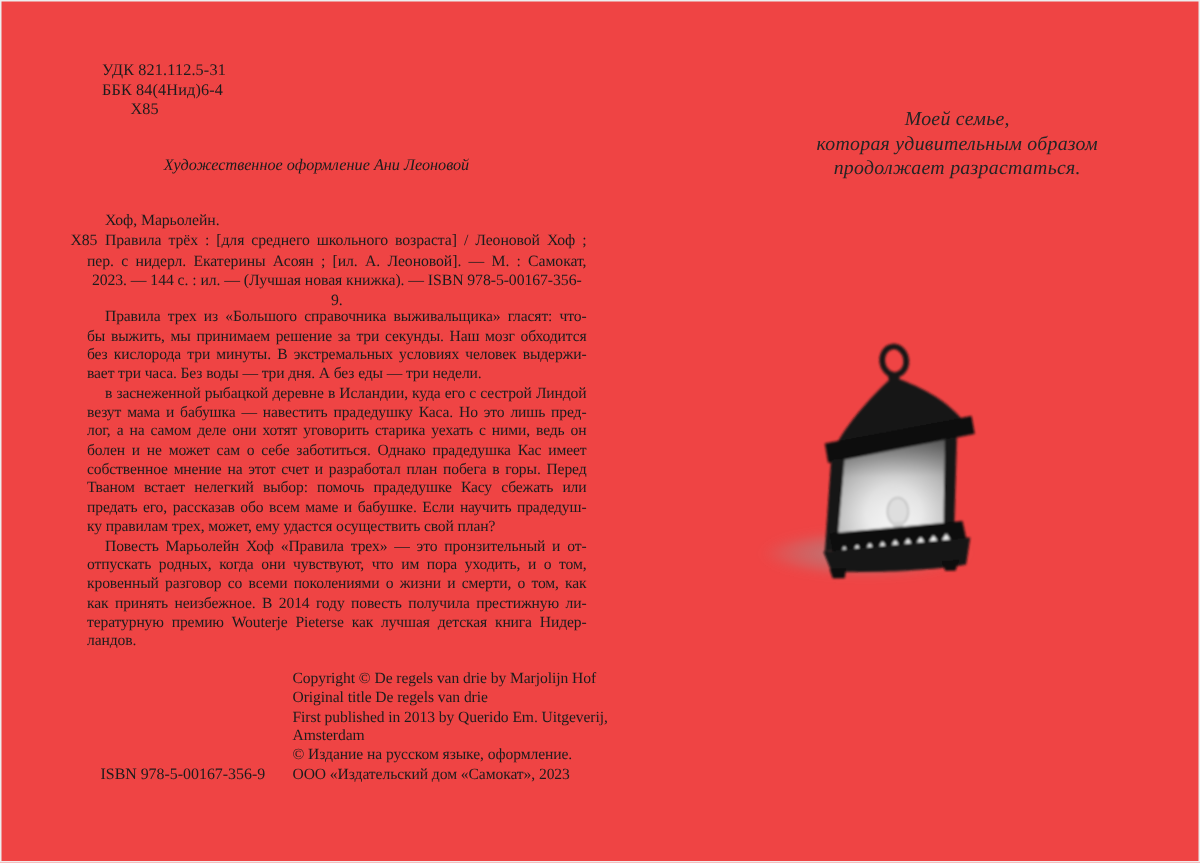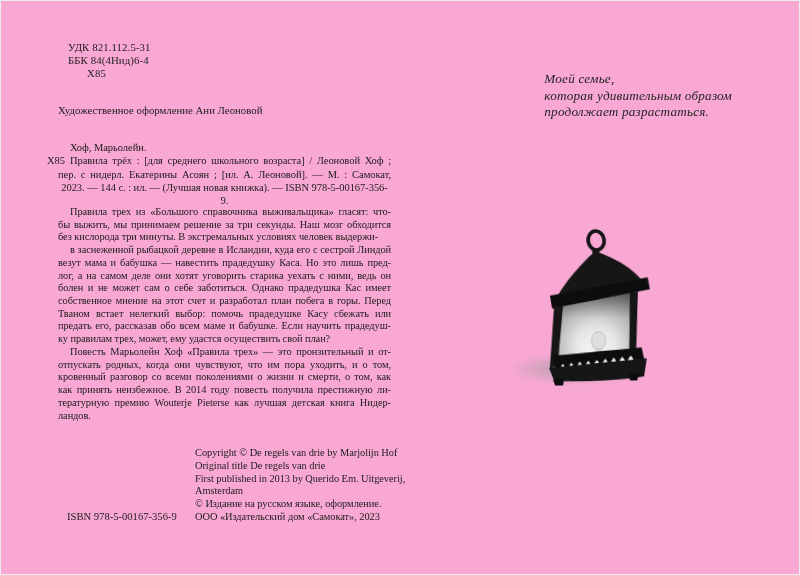--- a/index.html
+++ b/index.html
@@ -3,38 +3,38 @@
 <meta charset="utf-8">
 <style>
   html, body {
     margin: 0; padding: 0;
     background: #ffffff;
     font-family: "Liberation Serif", serif;
   }
   #page {
     position: relative;
     width: 800px; height: 575px;
-    background: #f9a8d4;
+    background: #ef4444;
     border: 1px solid #ededed;
     box-sizing: border-box;
     color: #1c1c1c;
     overflow: hidden;
   }
 
   
   .head {
     position: absolute; left: 67px; top: 40px;
     font-size: 10.8px; line-height: 13.2px;
     letter-spacing: 0.1px;
   }
   .head > div:nth-child(3) { padding-left: 19px; }
 
   .credit {
     position: absolute; left: 57px; top: 103px; width: 306px;
-    
+    text-align: center; font-style: italic;
     font-size: 10.8px;
   }
 
   .card {
     position: absolute; left: 57px; top: 140px; width: 333px;
     font-size: 10.5px; line-height: 13.3px;
     letter-spacing: -0.05px;
   }
   .card-author { text-indent: 12px; }
   .card-row { position: relative; }
@@ -59,21 +59,21 @@
   }
 
   .isbn {
     position: absolute; left: 66px; top: 510px;
     font-size: 10.6px;
   }
 
   
   .dedication {
     position: absolute; right: 67px; top: 70px;
-    text-align: left; font-style: italic;
+    text-align: center; font-style: italic;
     font-size: 13.2px; line-height: 16.5px;
     color: #242424;
     letter-spacing: 0.2px;
   }
 
   .lantern {
     position: absolute; left: 496px; top: 196px;
     width: 208px; height: 208px;
   }
 </style>
@@ -98,20 +98,21 @@
     </div>
     <div class="jline">пер. с нидерл. Екатерины Асоян ; [ил. А. Леоновой]. — М. : Самокат,</div>
     <div class="plain">2023. — 144 с. : ил. — (Лучшая новая книжка). — ISBN 978-5-00167-356-9.</div>
   </div>
 
   <div class="annotation">
     <div class="para">
         <div>Правила трех из «Большого справочника выживальщика» гласят: что-</div>
         <div>бы выжить, мы принимаем решение за три секунды. Наш мозг обходится</div>
         <div>без кислорода три минуты. В экстремальных условиях человек выдержи-</div>
+        <div>вает три часа. Без воды — три дня. А без еды — три недели.</div>
       </div>
     <div class="para">
         <div>в заснеженной рыбацкой деревне в Исландии, куда его с сестрой Линдой</div>
         <div>везут мама и бабушка — навестить прадедушку Каса. Но это лишь пред-</div>
         <div>лог, а на самом деле они хотят уговорить старика уехать с ними, ведь он</div>
         <div>болен и не может сам о себе заботиться. Однако прадедушка Кас имеет</div>
         <div>собственное мнение на этот счет и разработал план побега в горы. Перед</div>
         <div>Тваном встает нелегкий выбор: помочь прадедушке Касу сбежать или</div>
         <div>предать его, рассказав обо всем маме и бабушке. Если научить прадедуш-</div>
         <div>ку правилам трех, может, ему удастся осуществить свой план?</div>

